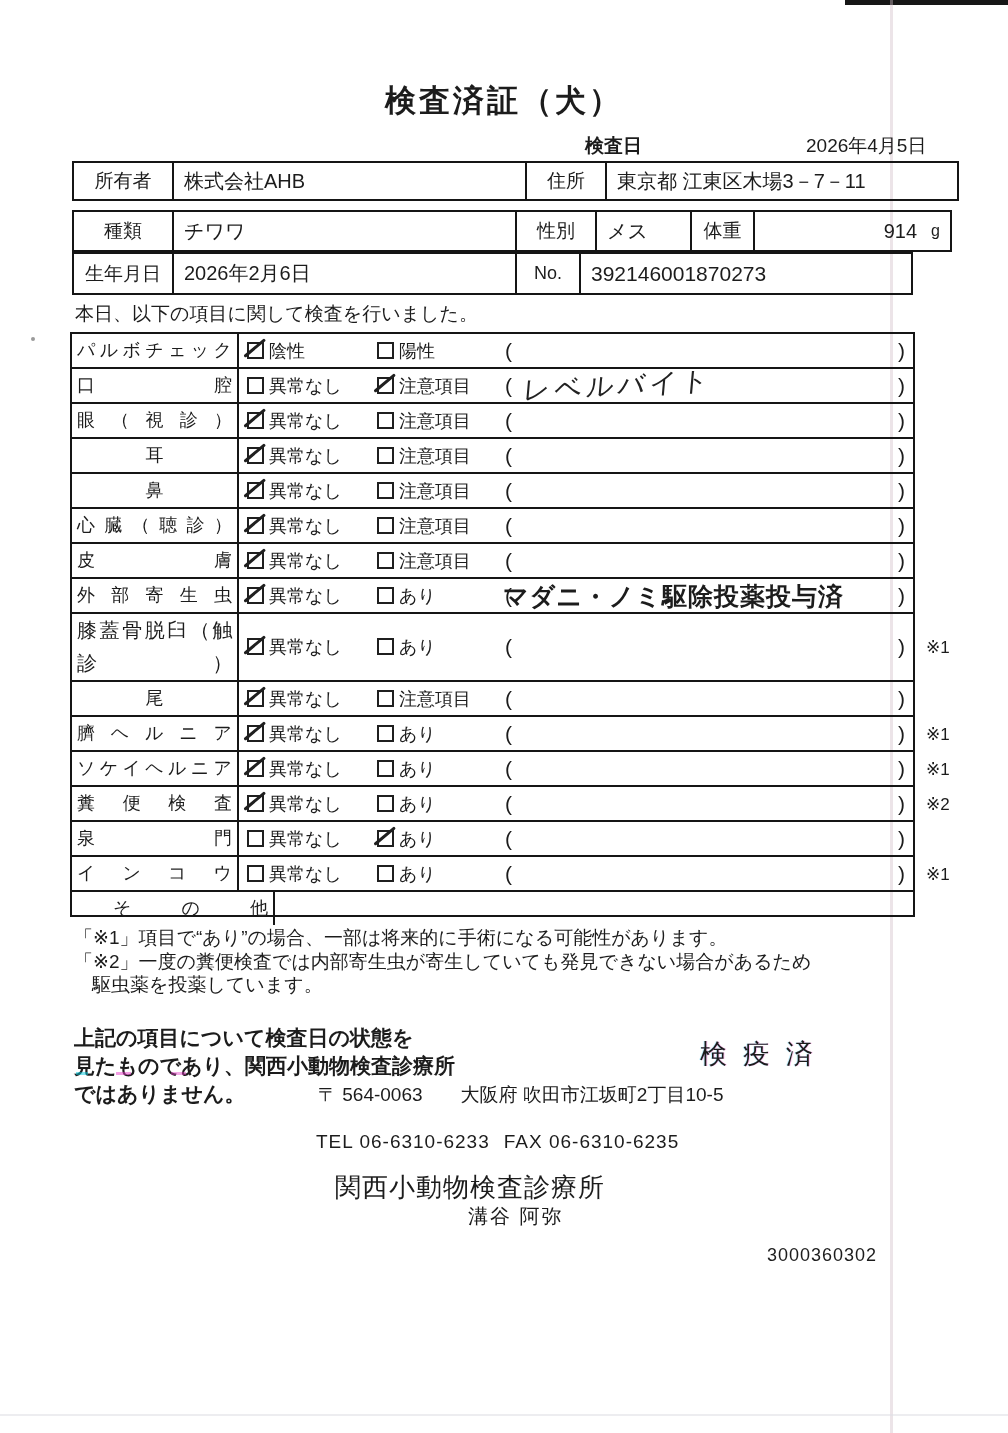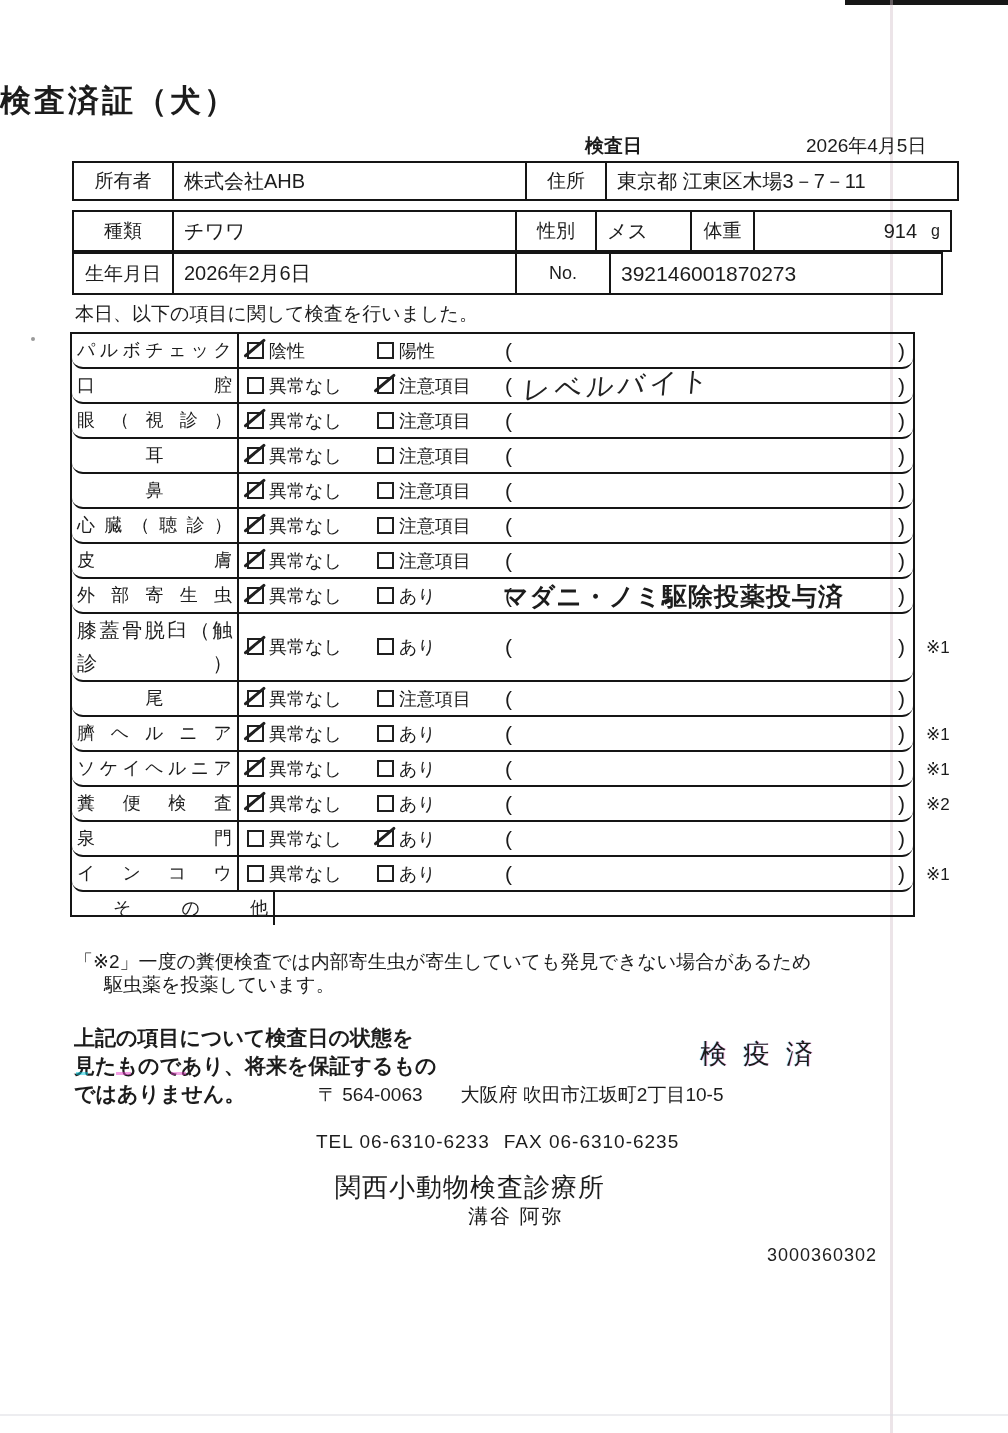--- a/index.html
+++ b/index.html
@@ -8,35 +8,35 @@
     font-family:"Liberation Sans","DejaVu Sans",sans-serif;color:#1c1c1c;
     overflow:hidden;margin:0 auto;
   }
   .abs{position:absolute;}
   
   .top-bar{left:845px;top:0;width:163px;height:5px;background:#161616;}
   .vline{left:890px;top:0;width:3px;height:1433px;background:rgba(210,190,200,0.42);}
   .hline{left:0;top:1414px;width:1008px;height:2px;background:rgba(222,222,228,0.55);}
   .speck{left:31px;top:337px;width:4px;height:4px;border-radius:50%;background:#9a9a9a;}
   
-  .title{left:0;right:0;top:80px;font-size:31px;font-weight:600;letter-spacing:3px;}
+  .title{left:0;right:0;top:80px;text-align:center;font-size:31px;font-weight:600;letter-spacing:3px;}
   .date-label{left:585px;top:133px;font-size:19px;font-weight:600;}
   .date-value{left:806px;top:133px;font-size:19px;}
   
   .htable{display:flex;border:2px solid #151515;box-sizing:border-box;}
   .hcell{border-right:2px solid #151515;box-sizing:border-box;display:flex;align-items:center;overflow:hidden;white-space:nowrap;}
   .hcell:last-child{border-right:none;}
   .hlabel{justify-content:center;font-size:19px;}
   .hvalue{font-size:20px;padding-left:10px;}
   .wvalue{justify-content:flex-end;padding-right:10px;font-size:20px;}
   .wunit{font-size:16px;margin-left:14px;}
   .intro{left:75px;top:301px;font-size:19px;}
   
   .etable{left:70px;top:332px;width:845px;height:585px;border:2px solid #151515;box-sizing:border-box;display:flex;flex-direction:column;}
-  .trow{position:relative;flex:1;display:flex;border-bottom:2px solid #151515;border-radius:11px;}
+  .trow{position:relative;flex:1;display:flex;border-bottom:2px solid #151515;}
   .trow:last-child{border-bottom:none;margin-left:36px;}
   .tlabel{width:167px;box-sizing:border-box;border-right:2px solid #151515;padding:0 5px;font-size:18px;line-height:33px;overflow:hidden;}
   .tlabel.jl{text-align:justify;text-align-last:justify;}
   .tlabel.cl{text-align:center;}
   .tlabel.tight{font-size:20px;letter-spacing:-0.5px;}
   .tcell{flex:1;position:relative;}
   .cb{position:absolute;top:50%;transform:translateY(-50%);white-space:nowrap;font-size:18px;}
   .cb1{left:8px;}
   .cb2{left:138px;}
   .box{display:inline-block;width:13px;height:13px;border:2px solid #1f1f1f;position:relative;vertical-align:-2px;margin-right:5px;background:#fff;}
@@ -44,21 +44,21 @@
   .paren{position:absolute;top:50%;transform:translateY(-50%);font-size:21px;}
   .paren-open{left:266px;}
   .paren-close{right:8px;}
   .note{position:absolute;top:50%;transform:translateY(-50%);white-space:nowrap;}
   .note.hand{left:284px;font-size:27px;letter-spacing:4px;transform:translateY(-52%) rotate(-3deg) skewX(-8deg);color:#222;}
   .note.print{left:264px;font-size:25px;font-weight:bold;letter-spacing:1px;}
   .mark{position:absolute;left:854px;top:50%;transform:translateY(-50%);font-size:17px;white-space:nowrap;}
   
   .note1{left:74px;top:925px;font-size:19px;}
   .note2{left:74px;top:949px;font-size:19px;}
-  .note3{left:104px;top:972px;font-size:19px;}
+  .note3{left:92px;top:972px;font-size:19px;}
   .statement{left:74px;top:1000px;font-size:21px;font-weight:bold;line-height:28px;margin-top:24px;}
   .frays{left:76px;top:1072px;width:180px;height:3px;
     background:linear-gradient(90deg,rgba(0,200,220,0.5) 0 12px,transparent 12px 40px,rgba(230,60,200,0.5) 40px 55px,transparent 55px 95px,rgba(230,60,200,0.45) 95px 110px,transparent 110px);}
   .stamp{left:700px;top:1036px;font-size:27px;letter-spacing:16px;font-weight:500;white-space:nowrap;
     text-shadow:1px 0 0 rgba(255,0,200,0.22),-1px 0 0 rgba(0,190,255,0.22);}
   
   .zipline{left:318px;top:1082px;font-size:19px;white-space:nowrap;}
   .zipline .gap{display:inline-block;width:38px;}
   .telline{left:316px;top:1131px;font-size:19px;letter-spacing:1px;white-space:nowrap;}
   .telline .gap{display:inline-block;width:14px;}
@@ -95,21 +95,21 @@
     <div class="hcell hlabel" style="width:63px;">体重</div>
     <div class="hcell wvalue" style="width:195px;justify-content:flex-end;">
       <span>914</span>
       <span class="wunit">g</span>
     </div>
   </div>
 
   <div class="abs htable" style="left:72px;top:252px;height:43px;">
     <div class="hcell hlabel" style="width:100px;">生年月日</div>
     <div class="hcell hvalue" style="width:343px;">2026年2月6日</div>
-    <div class="hcell hlabel" style="width:94px;font-size:18px;">No.</div>
+    <div class="hcell hlabel" style="width:64px;font-size:18px;">No.</div>
     <div class="hcell hvalue" style="width:330px;font-size:21px;">392146001870273</div>
   </div>
 
   <div class="abs intro">本日、以下の項目に関して検査を行いました。</div>
 
   <div class="abs etable">
       <div class="trow">
       <div class="tlabel jl">パルボチェック</div>
       <div class="tcell">
         <span class="cb cb1">
@@ -338,26 +338,27 @@
       <div class="tlabel jl">その他</div>
       <div class="tcell">
 
         <span class="note"></span>
 
       </div>
 
     </div>
     </div>
 
+  <div class="abs note1">「※1」項目で“あり”の場合、一部は将来的に手術になる可能性があります。</div>
   <div class="abs note2">「※2」一度の糞便検査では内部寄生虫が寄生していても発見できない場合があるため</div>
   <div class="abs note3">駆虫薬を投薬しています。</div>
 
   <div class="abs statement">
     <div>上記の項目について検査日の状態を</div>
-    <div>見たものであり、将来を保証するもの</div>
+    <div>見たものであり、関西小動物検査診療所</div>
     <div>ではありません。</div>
   </div>
   <div class="abs frays"></div>
 
   <div class="abs stamp">検疫済</div>
 
   <div class="abs zipline">
     <span>〒 564-0063</span><span class="gap"></span><span>大阪府 吹田市江坂町2丁目10-5</span>
   </div>
   <div class="abs telline">

